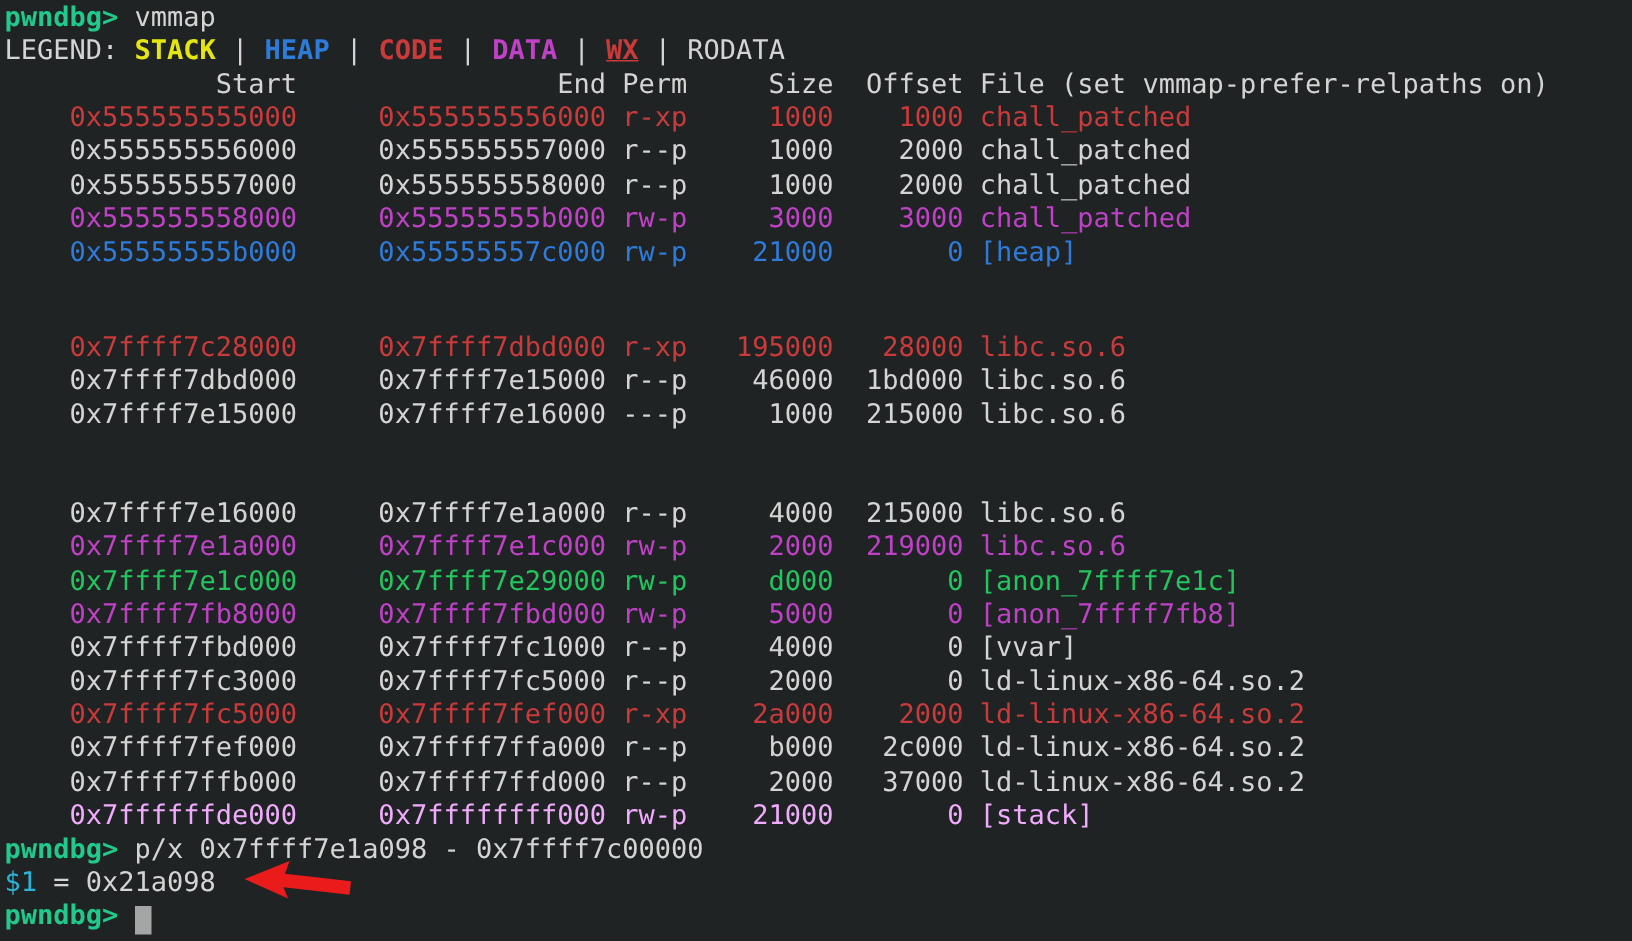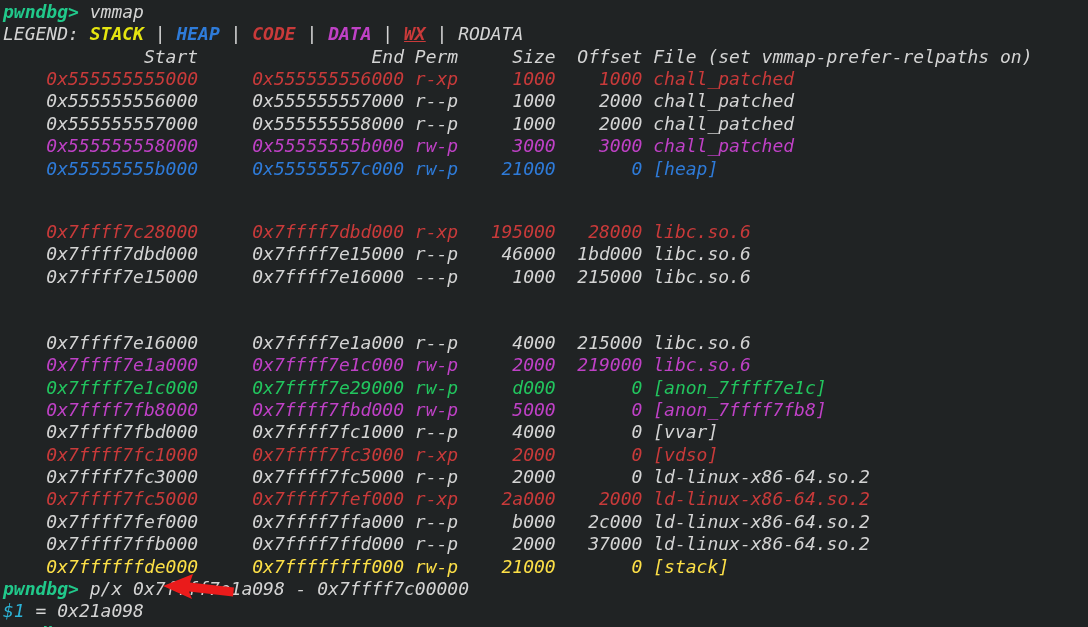--- a/index.html
+++ b/index.html
@@ -16,21 +16,20 @@
     color:var(--foreground);
     font-family:"DejaVu Sans Mono","Liberation Mono",monospace;
     font-size:18px;
     padding:1px 0 0 3px;
     overflow:hidden;
   }
   .line{
     white-space:pre;
     height:22.36px;
     line-height:22.36px;
-    font-style:italic;
   }
   .bold{font-weight:bold;}
   .prompt{color:var(--green);font-weight:bold;}
   .fg{color:var(--foreground);}
   .cyan{color:var(--cyan);}
   .cursor-block{
     display:inline-block;
     width:11px;height:19px;
     background:var(--cursor);
     vertical-align:text-bottom;
@@ -61,26 +60,25 @@
       <div class="line" style="color: rgb(191, 65, 198);">    0x555555558000     0x55555555b000 rw-p     3000    3000 chall_patched</div>
       <div class="line" style="color: rgb(46, 123, 217);">    0x55555555b000     0x55555557c000 rw-p    21000       0 [heap]</div>
       <div class="line" style="color: rgb(201, 58, 58); margin-top: 41px;">    0x7ffff7c28000     0x7ffff7dbd000 r-xp   195000   28000 libc.so.6</div>
       <div class="line" style="color: rgb(212, 212, 212);">    0x7ffff7dbd000     0x7ffff7e15000 r--p    46000  1bd000 libc.so.6</div>
       <div class="line" style="color: rgb(212, 212, 212);">    0x7ffff7e15000     0x7ffff7e16000 ---p     1000  215000 libc.so.6</div>
       <div class="line" style="color: rgb(212, 212, 212); margin-top: 44px;">    0x7ffff7e16000     0x7ffff7e1a000 r--p     4000  215000 libc.so.6</div>
       <div class="line" style="color: rgb(191, 65, 198);">    0x7ffff7e1a000     0x7ffff7e1c000 rw-p     2000  219000 libc.so.6</div>
       <div class="line" style="color: #22c55e;">    0x7ffff7e1c000     0x7ffff7e29000 rw-p     d000       0 [anon_7ffff7e1c]</div>
       <div class="line" style="color: rgb(191, 65, 198);">    0x7ffff7fb8000     0x7ffff7fbd000 rw-p     5000       0 [anon_7ffff7fb8]</div>
       <div class="line" style="color: rgb(212, 212, 212);">    0x7ffff7fbd000     0x7ffff7fc1000 r--p     4000       0 [vvar]</div>
-      <div class="line" style="color: rgb(201, 58, 58);">    0x7ffff7fc1000     0x7ffff7fc3000 r-xp     2000       0 [vdso]</div>
       <div class="line" style="color: rgb(212, 212, 212);">    0x7ffff7fc3000     0x7ffff7fc5000 r--p     2000       0 ld-linux-x86-64.so.2</div>
       <div class="line" style="color: rgb(201, 58, 58);">    0x7ffff7fc5000     0x7ffff7fef000 r-xp    2a000    2000 ld-linux-x86-64.so.2</div>
       <div class="line" style="color: rgb(212, 212, 212);">    0x7ffff7fef000     0x7ffff7ffa000 r--p     b000   2c000 ld-linux-x86-64.so.2</div>
       <div class="line" style="color: rgb(212, 212, 212);">    0x7ffff7ffb000     0x7ffff7ffd000 r--p     2000   37000 ld-linux-x86-64.so.2</div>
-      <div class="line" style="color: #fde047;">    0x7ffffffde000     0x7ffffffff000 rw-p    21000       0 [stack]</div>
+      <div class="line" style="color: #f0abfc;">    0x7ffffffde000     0x7ffffffff000 rw-p    21000       0 [stack]</div>
     </div>
 
   <div class="line"><span class="prompt">pwndbg&gt; </span><span class="fg">p/x 0x7ffff7e1a098 - 0x7ffff7c00000</span></div>
 
   <div class="line"><span class="cyan">$1</span><span class="fg"> = </span><span class="fg">0x21a098</span></div>
 
   <div class="line"><span class="prompt">pwndbg&gt; </span><span class="cursor-block"></span></div>
 
   <svg class="arrow-annotation" viewBox="0 0 81 33" aria-hidden="true">
     <polygon points="6,15 36,3 33,11.5 77,16.5 76,25.5 32,20.5 35,28"></polygon>

